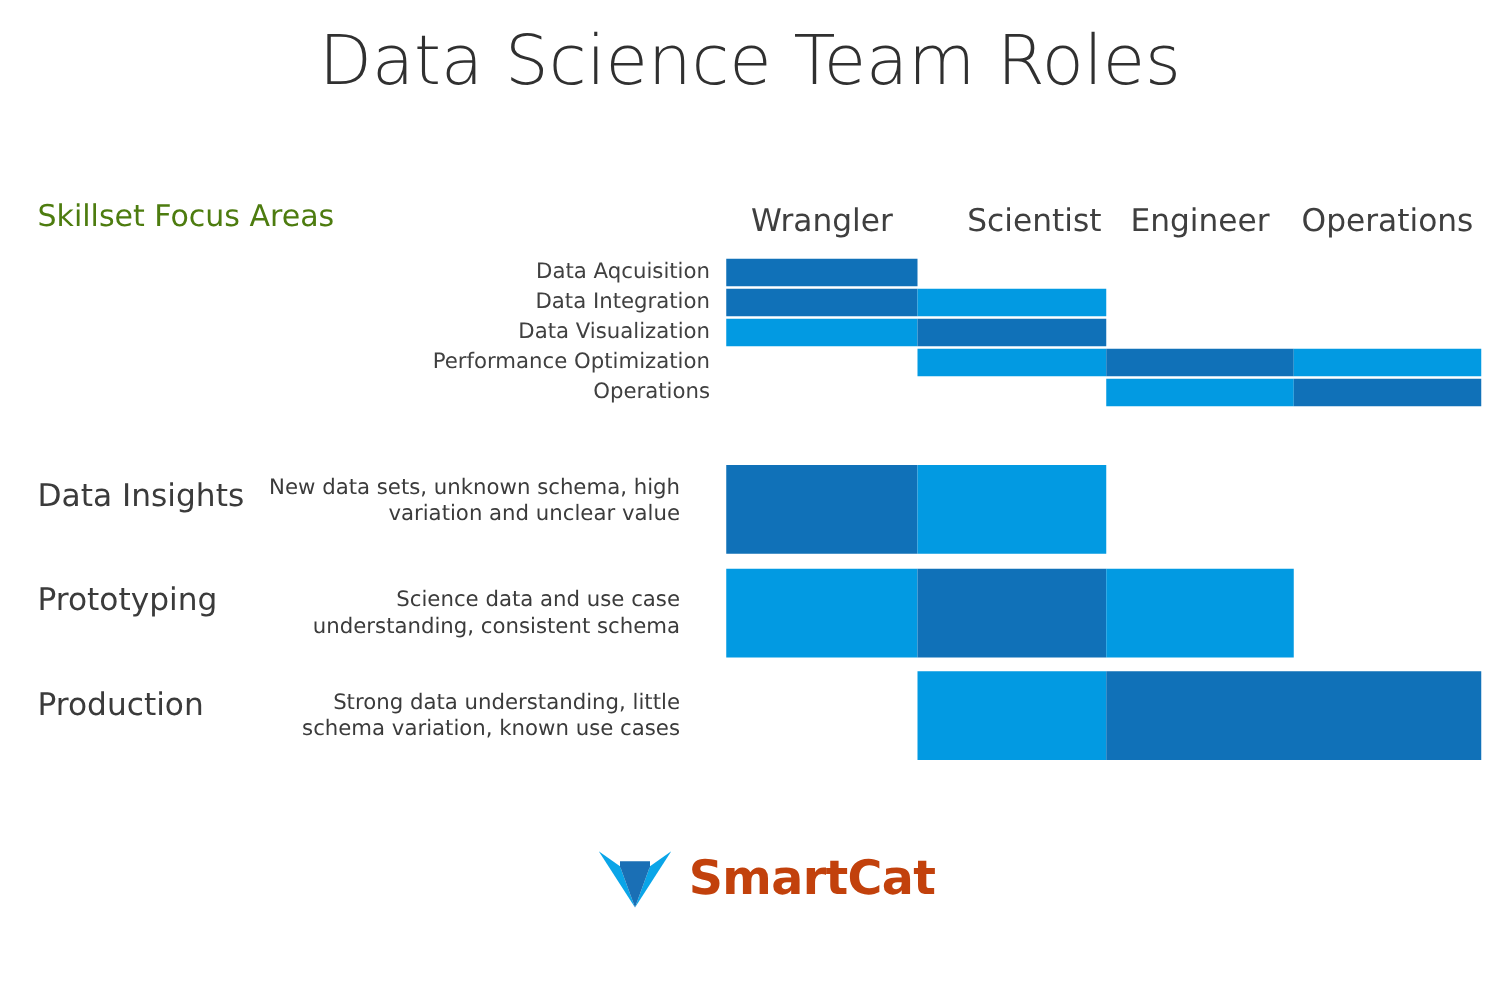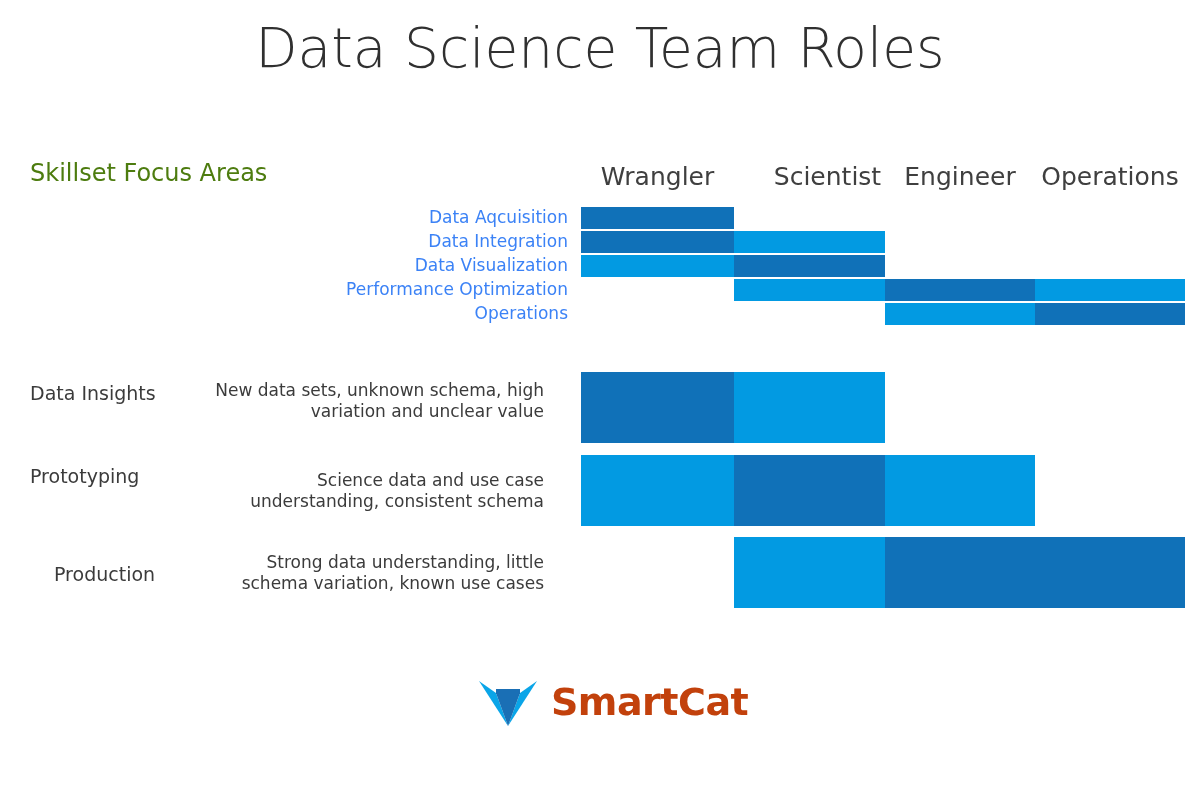--- a/index.html
+++ b/index.html
@@ -73,40 +73,40 @@
     height: 24px;
     width: 1200px;
   }
   .skill-label {
     position: absolute;
     right: 632px;
     top: 0;
     height: 24px;
     line-height: 23px;
     font-size: 17px;
-    color: #3b82f6;
+    color: #404040;
     text-align: right;
     white-space: nowrap;
   }
   .seg {
     position: absolute;
     top: 1px;
     height: 22px;
     box-sizing: border-box;
   }
 
   
   .section {
     position: absolute;
     width: 1200px;
   }
   .section-title {
     position: absolute;
     left: 30px;
-    font-size: 19px;
+    font-size: 25px;
     font-weight: 400;
     color: #3b3b3b;
     white-space: nowrap;
   }
   .section-desc {
     position: absolute;
     right: 656px;
     width: 330px;
     text-align: right;
     font-size: 17px;
@@ -203,21 +203,21 @@
     <div class="section" style="top: 455px; height: 71px;">
       <div class="section-title" style="top: 10px;">Prototyping</div>
       <div class="section-desc" style="top: 15px;">Science data and use case understanding, consistent schema</div>
       <div class="section-bar" style="left: 0px; top: 0px; right: 0px; height: 71px;">
         <div class="bar-seg" style="left: 581px; width: 153px; background: rgb(2, 154, 226);"></div>
         <div class="bar-seg" style="left: 734px; width: 151px; background: rgb(16, 113, 184);"></div>
         <div class="bar-seg" style="left: 885px; width: 150px; background: rgb(2, 154, 226);"></div>
       </div>
     </div>
     <div class="section" style="top: 537px; height: 71px;">
-      <div class="section-title" style="top: 26px; margin-left: 24px;">Production</div>
+      <div class="section-title" style="top: 12px;">Production</div>
       <div class="section-desc" style="top: 15px;">Strong data understanding, little schema variation, known use cases</div>
       <div class="section-bar" style="left: 0px; top: 0px; right: 0px; height: 71px;">
         <div class="bar-seg" style="left: 734px; width: 151px; background: rgb(2, 154, 226);"></div>
         <div class="bar-seg" style="left: 885px; width: 300px; background: rgb(16, 113, 184);"></div>
       </div>
     </div>
   </div>
 
 <div class="logo">
   <div class="logo-mark">

